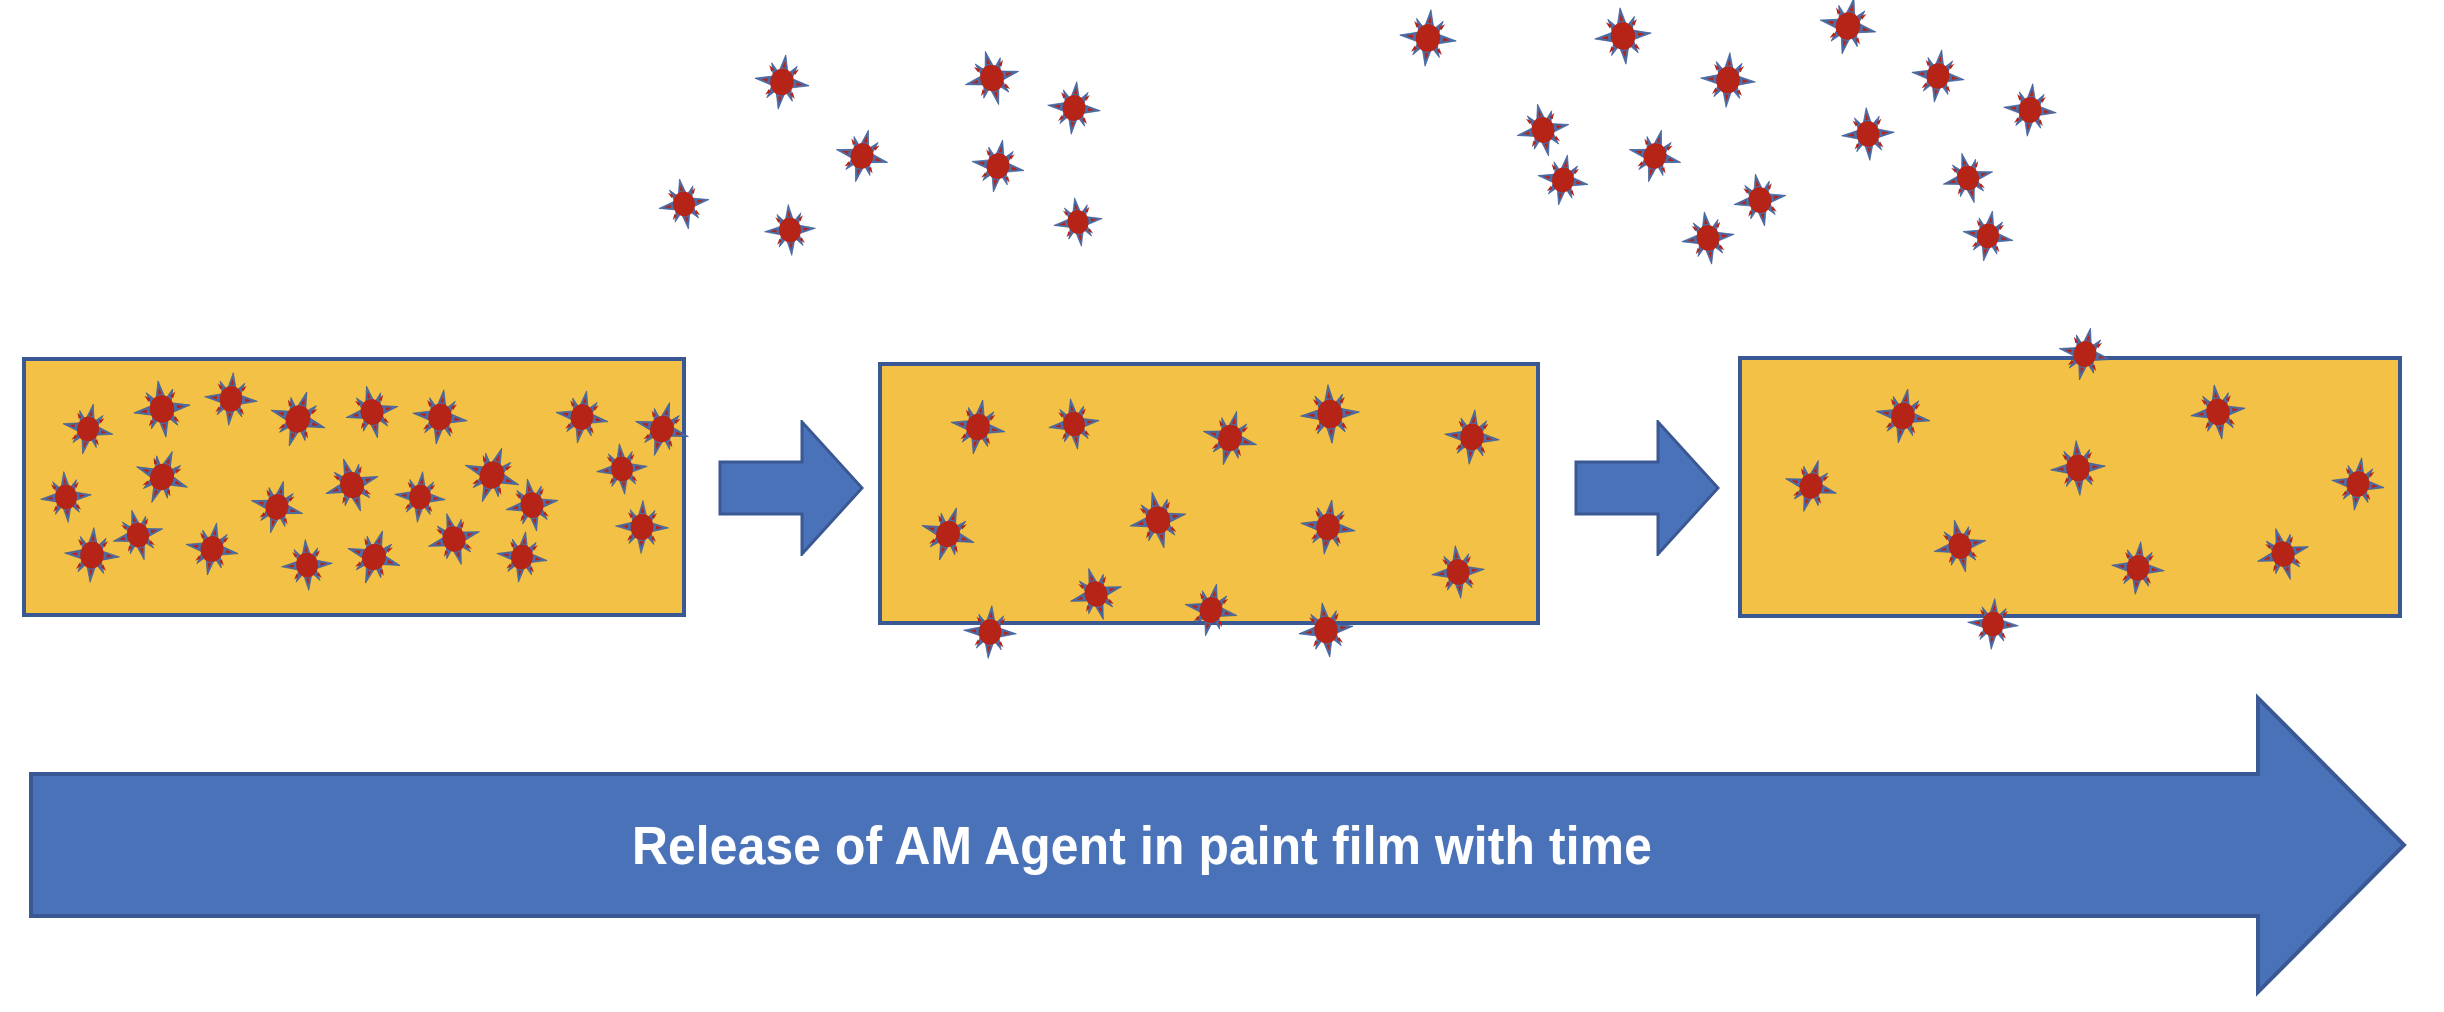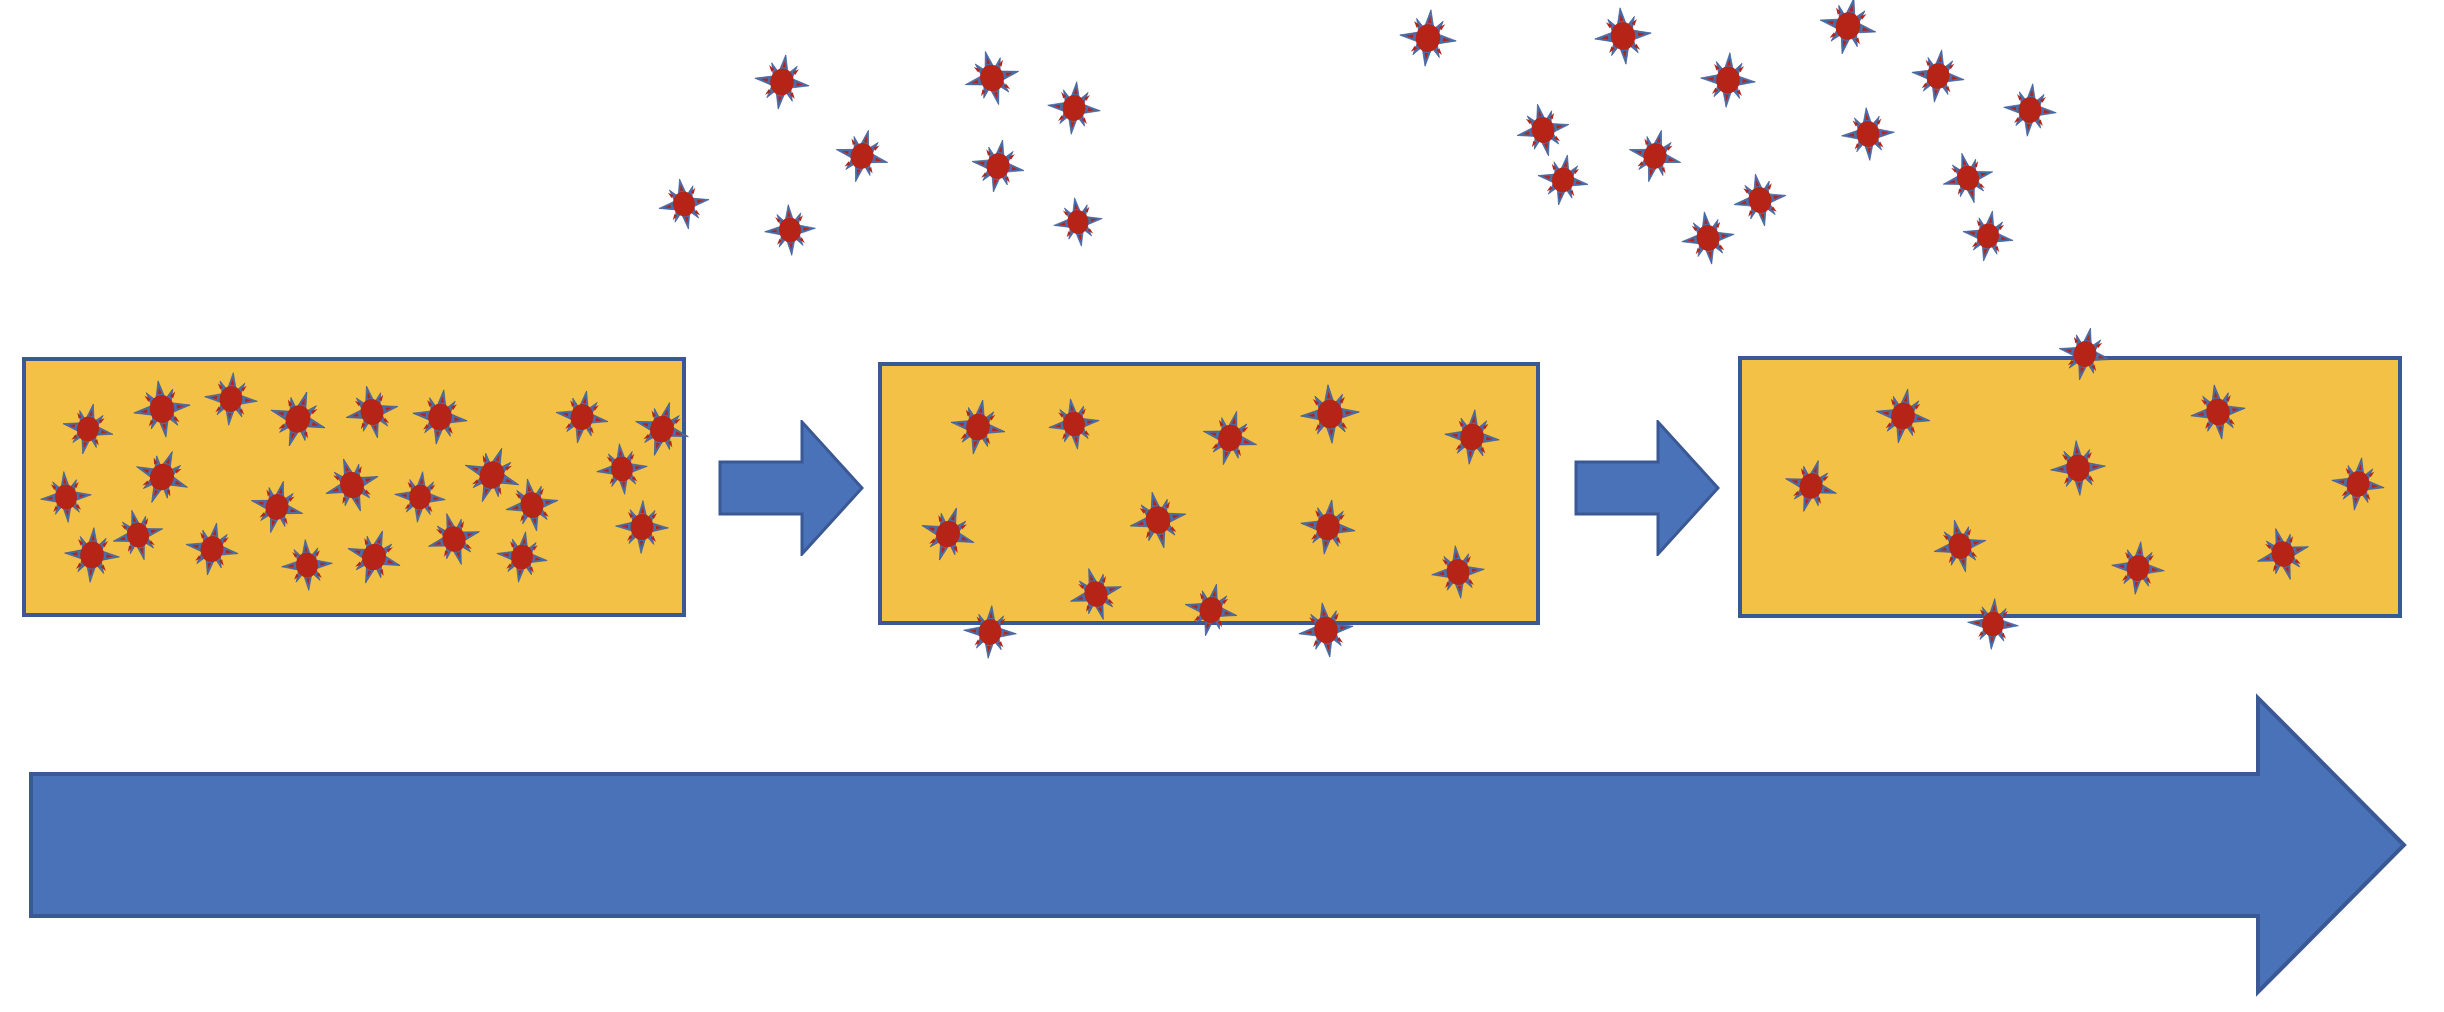--- a/index.html
+++ b/index.html
@@ -323,14 +323,17 @@
         <use href="#star8" width="100" height="100"></use>
       </svg>
       <svg class="star" width="52" height="52" viewBox="0 0 100 100" style="left: 224px; top: -146px; transform: rotate(10deg); overflow: visible;">
         <use href="#star8" width="100" height="100"></use>
       </svg>
     </div>
 
   <svg class="banner" style="left:22px; top:690px;" width="2390" height="310" viewBox="0 0 2390 310">
     <polygon points="9,84 2236,84 2236,8 2382,155 2236,302 2236,226 9,226" fill="#4A72B8" stroke="#3A5894" stroke-width="4"></polygon>
   </svg>
+  <div class="banner" style="left:22px; top:690px; width:2240px; height:310px;">
+    <div class="banner-text">Release of AM Agent in paint film with time</div>
+  </div>
 
 </div>
 
 </body></html>

